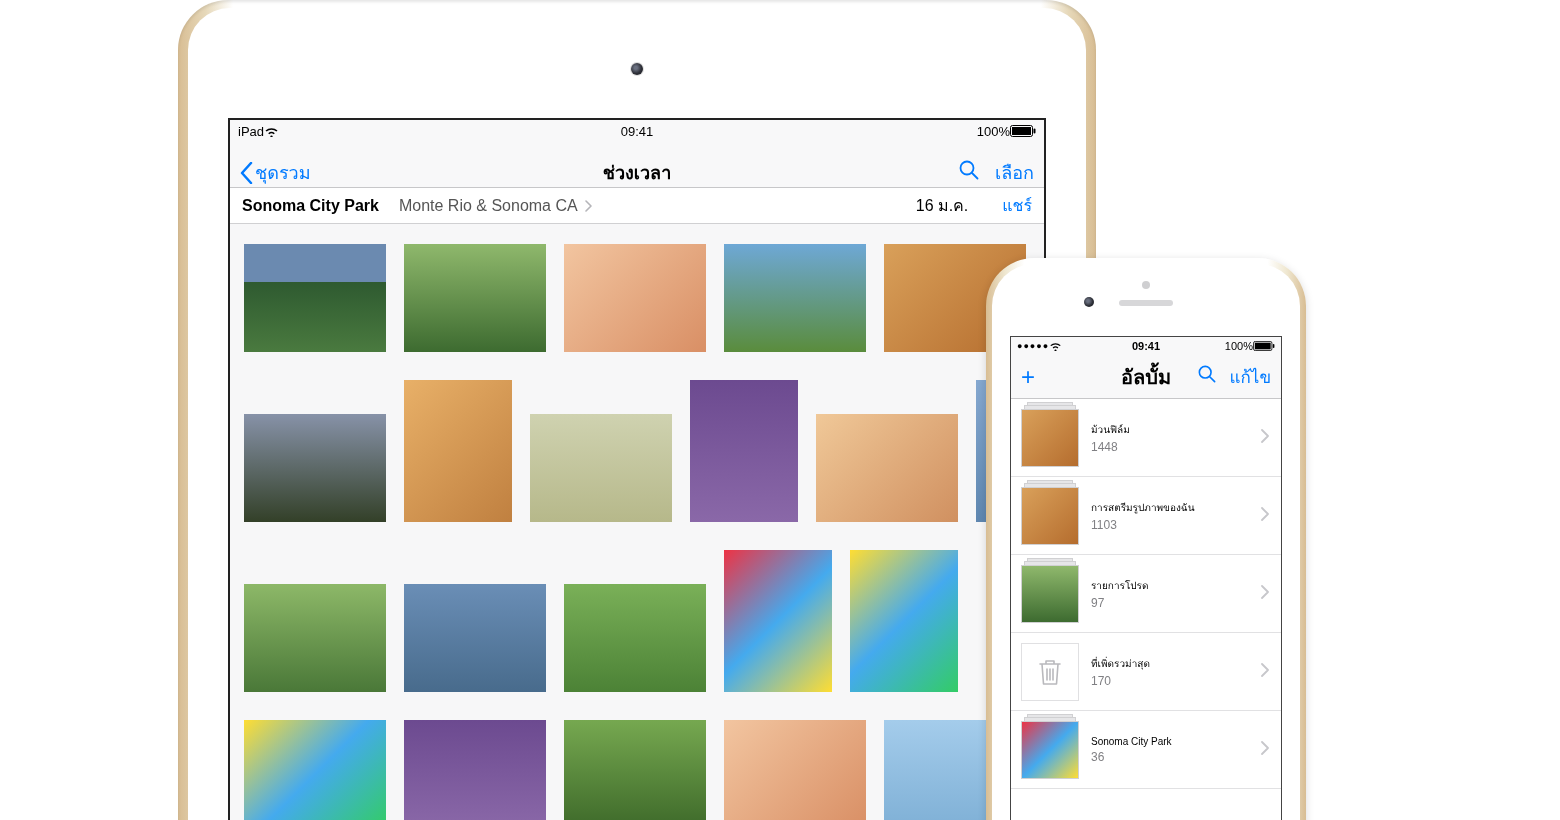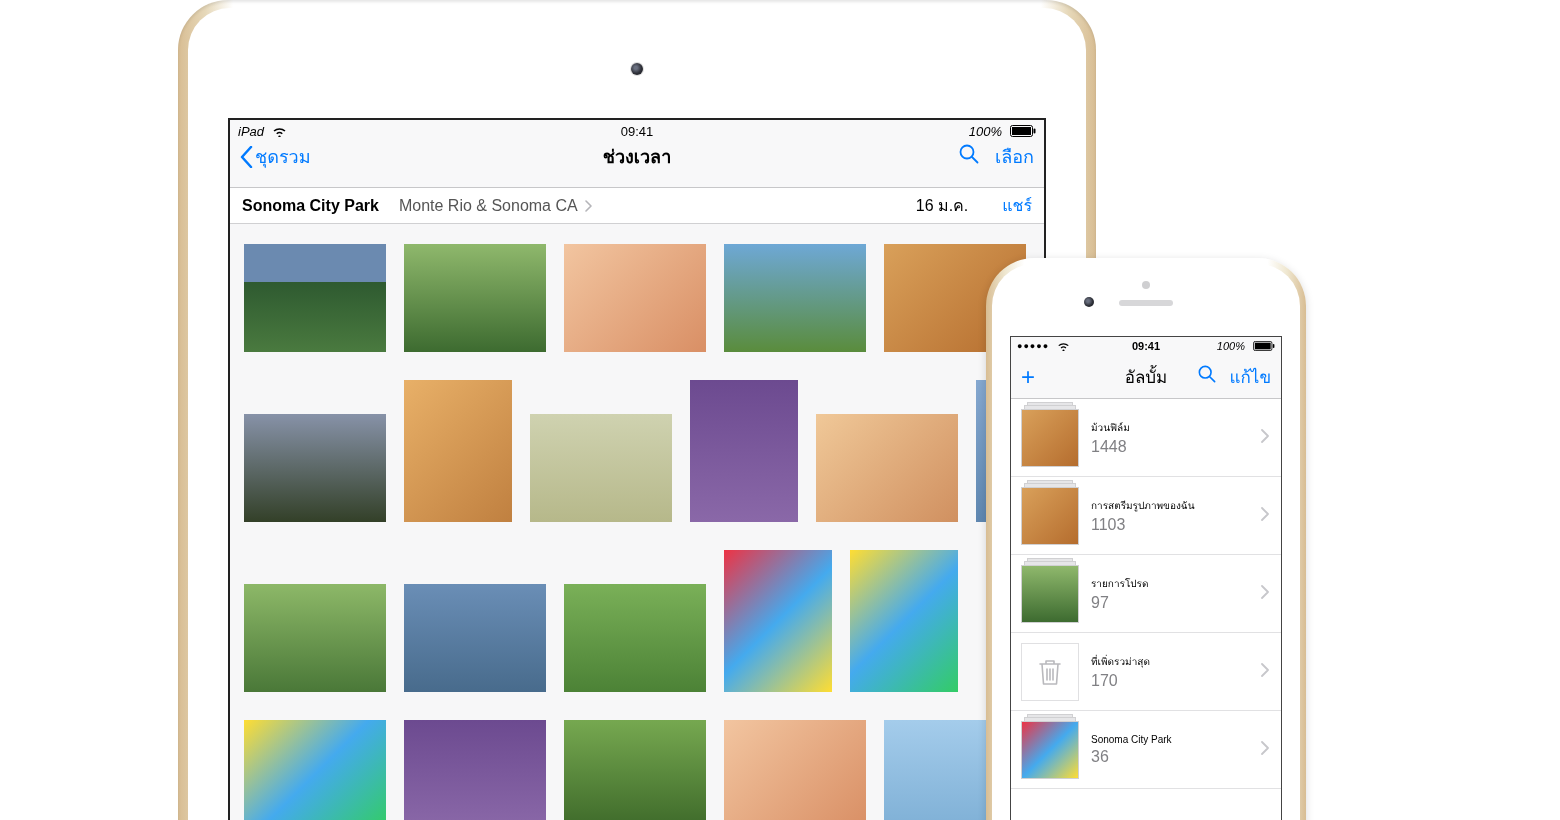--- a/index.html
+++ b/index.html
@@ -51,32 +51,32 @@
 .ipad-status {
   height: 22px;
   display: flex;
   justify-content: space-between;
   align-items: center;
   font-size: 13px;
   padding: 0 8px;
   background: #f8f8f9;
   color: #000;
 }
-.status-left, .status-right { display:flex; align-items:center; gap:8px;font-style:italic; }
+.status-left, .status-right { display:flex; align-items:center; gap:0; }
 .wifi-icon svg, .battery-icon svg { display:block; }
 .status-center { position:absolute; left:50%; transform:translateX(-50%); font-weight:500; }
 
 
 .nav-bar {
   height: 46px;
   background: #f8f8f9;
   border-bottom: 1px solid #c7c7c9;
   position: relative;
   display:flex;
-  align-items:flex-start;
+  align-items:flex-end;
   padding: 0 10px;
 }
 .nav-back { display:flex; align-items:center; color:#007aff; font-size:18px; gap:2px; }
 .nav-title { position:absolute; left:50%; transform:translateX(-50%); font-weight:600; font-size:18px; }
 .nav-right { margin-left:auto; display:flex; align-items:center; gap:16px; color:#007aff; font-size:18px; }
 
 
 .sub-header {
   height: 36px;
   background:#fff;
@@ -177,21 +177,21 @@
 .iphone-nav {
   height:44px;
   background:#f8f8f9;
   border-bottom:1px solid #c7c7c9;
   display:flex;
   align-items:center;
   padding:0 10px;
   position:relative;
 }
 .iphone-nav .plus { color:#007aff; font-size:24px; font-weight:300; }
-.iphone-nav .title { position:absolute; left:50%; transform:translateX(-50%); font-weight:400; font-size:17px; }
+.iphone-nav .title { position:absolute; left:50%; transform:translateX(-50%); font-weight:700; font-size:20px; }
 .iphone-nav .right { margin-left:auto; display:flex; align-items:center; gap:14px; color:#007aff; font-size:17px; }
 
 .album-list { }
 .album-row {
   display:flex;
   align-items:center;
   height:78px;
   padding:0 12px 0 10px;
   border-bottom:1px solid #e1e1e3;
   gap:12px;
@@ -215,21 +215,21 @@
   position:absolute; inset:0;
   border:1px solid #d0d0d2;
 }
 .album-thumb.trash {
   display:flex; align-items:center; justify-content:center;
   border:1px solid #e0e0e2;
 }
 .album-thumb.trash::before,.album-thumb.trash::after{display:none;}
 .album-info { flex:1; }
 .album-name { font-size:10px; color:#000; margin-bottom:3px; }
-.album-count { font-size:16px; color:#808084; }
+.album-count { font-size:12px; color:#808084; }
 .album-chevron { color:#c7c7cb; }
 
 .chevron-svg { width:8px; height:14px; }
 .search-svg { width:20px; height:20px; }
 .back-svg { width:13px; height:22px; }
 .small-chevron { width:7px; height:12px; }
 </style>
 </head>
 <body>
 

